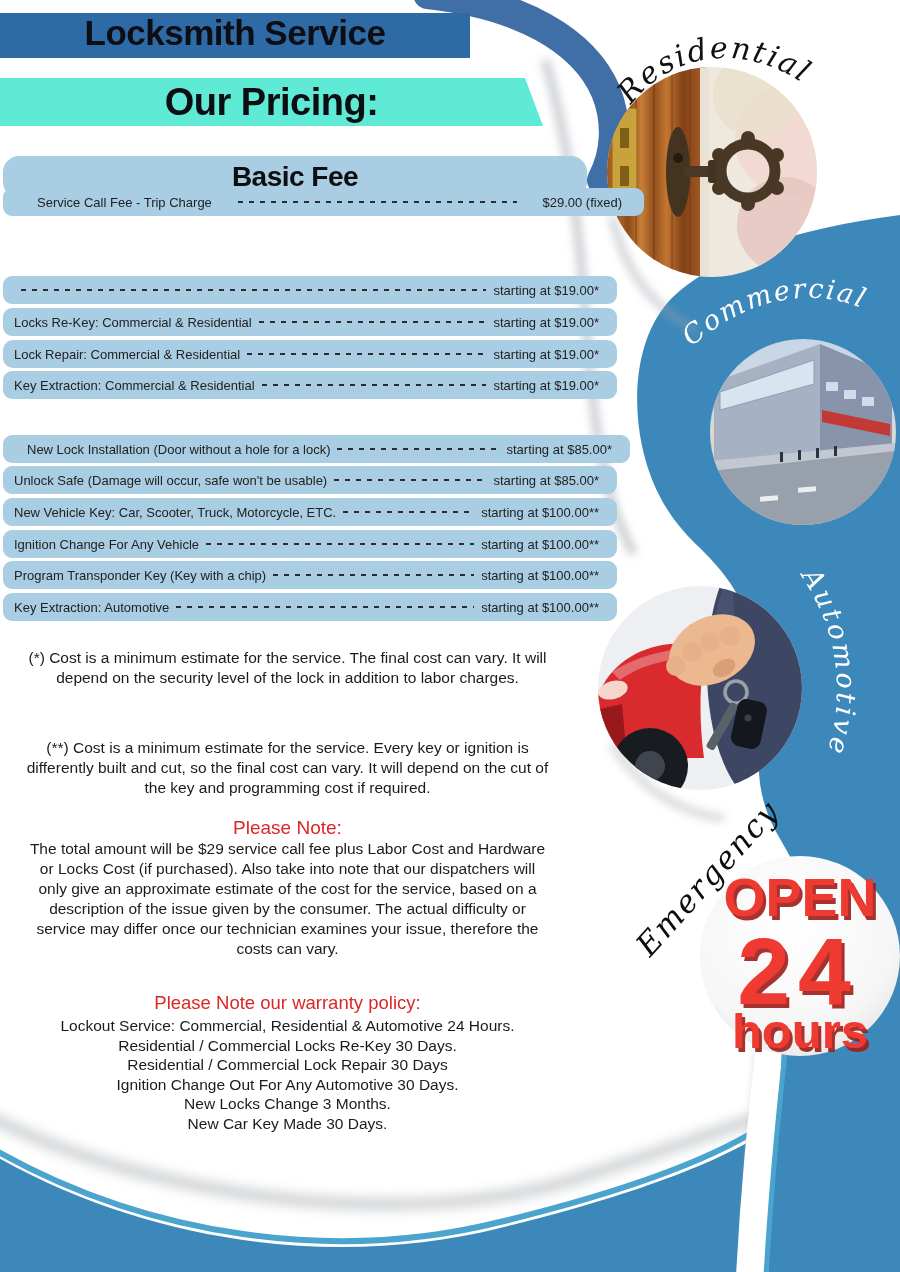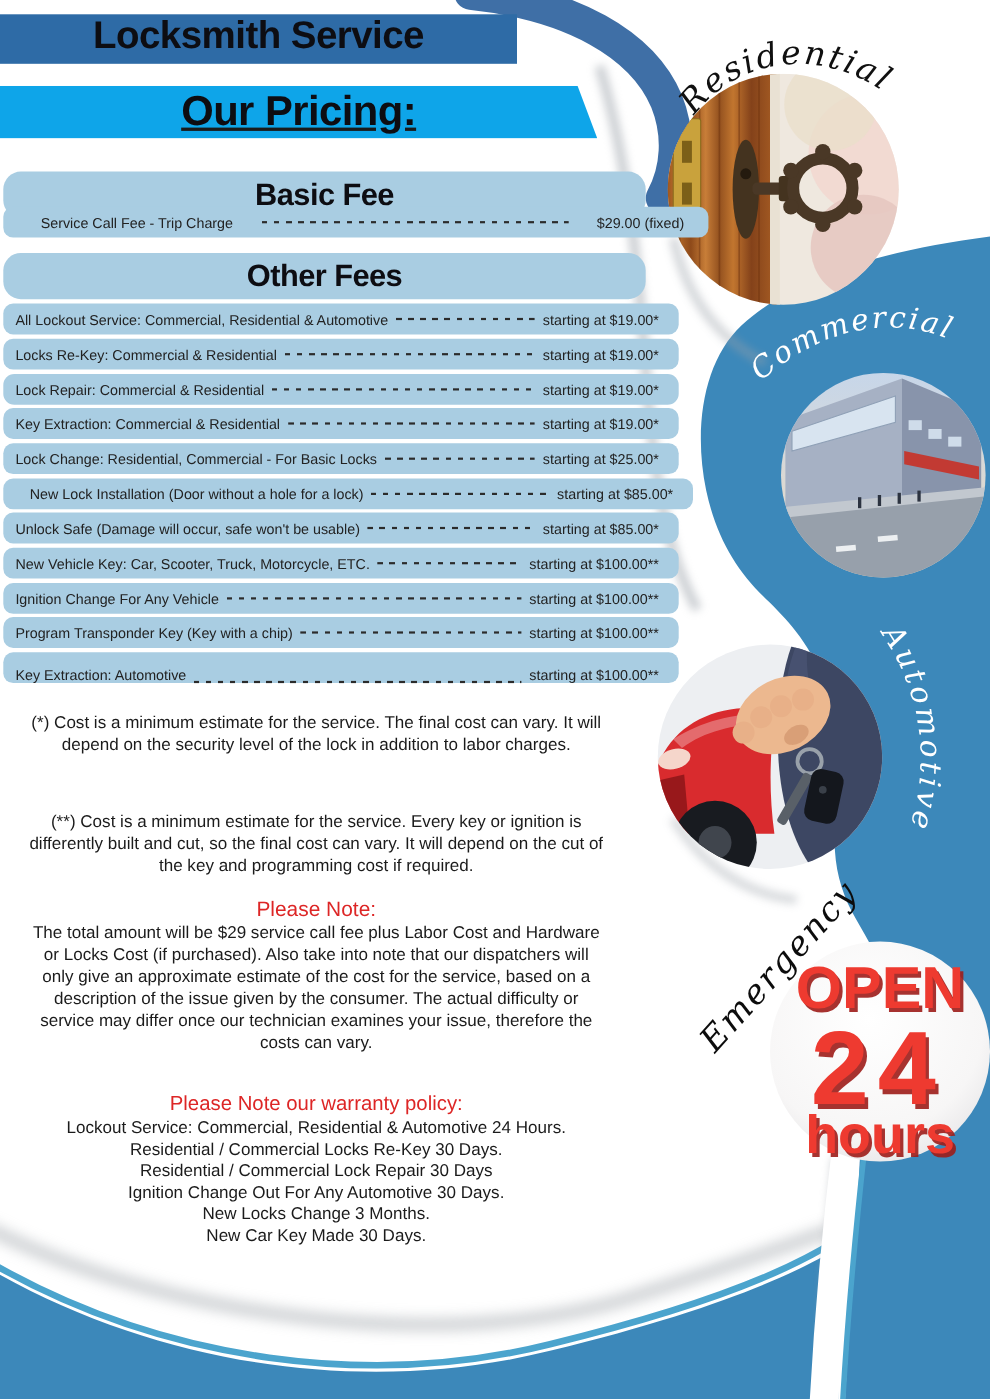--- a/index.html
+++ b/index.html
@@ -3,23 +3,23 @@
 <meta charset="utf-8">
 <style>
   html,body{margin:0;padding:0;background:#fff;}
   .page{position:relative;width:900px;height:1272px;background:#ffffff;overflow:hidden;
         font-family:"Liberation Sans",sans-serif;color:#1a1a1a;}
   .art{position:absolute;left:0;top:0;z-index:1;}
   .content{position:absolute;left:0;top:0;width:900px;height:1272px;z-index:2;pointer-events:none;}
   .banner{position:absolute;left:0;top:13px;width:470px;height:45px;background:#2e6ba6;
           display:flex;justify-content:center;}
   .banner span{font-size:35px;font-weight:900;letter-spacing:-0.5px;color:#0d0d12;}
-  .pricing-band{position:absolute;left:0;top:78px;width:543px;height:48px;background:#0ea5e9;
+  .pricing-band{position:absolute;left:0;top:78px;width:543px;height:48px;background:#5eead4;
           clip-path:polygon(0 0,calc(100% - 18px) 0,100% 100%,0 100%);
-          display:flex;align-items:center;justify-content:center;text-decoration:underline;}
+          display:flex;align-items:center;justify-content:center;}
   .pricing-band span{font-size:38px;font-weight:900;letter-spacing:-0.5px;color:#0d0d12;}
   .section-band{position:absolute;left:3px;width:584px;height:42px;background:#a9cde2;border-radius:16px;
           display:flex;align-items:center;justify-content:center;}
   .section-band span{font-size:28px;font-weight:900;letter-spacing:-0.5px;color:#0d0d12;}
   .fee-row{position:absolute;left:3px;width:585px;height:28px;background:#a9cde2;border-radius:9px;
           display:flex;align-items:center;font-size:13px;color:#222;}
   .fee-row .label{white-space:nowrap;}
   .fee-row .price{white-space:nowrap;}
   .dash{flex:1;height:2px;margin:0 7px;min-width:14px;
         background-image:repeating-linear-gradient(90deg,#2b2b2b 0 5px,transparent 5px 11px);}
@@ -207,49 +207,40 @@
     <div class="section-band" style="top:156px;">
       <span>Basic Fee</span>
     </div>
 
     <div class="fee-row service-row" style="top:188px;">
       <span class="label">Service Call Fee - Trip Charge</span>
       <span class="dash"></span>
       <span class="price">$29.00 (fixed)</span>
     </div>
 
-    <div class="section-band" style="top:230px;">
-      <span>Other Fees</span>
-    </div>
 
     <div class="fee-row o-row" style="top:276px;">
-      <span class="label">All Lockout Service: Commercial, Residential &amp; Automotive</span>
       <span class="dash"></span>
       <span class="price">starting at $19.00*</span>
     </div>
     <div class="fee-row o-row" style="top:308px;">
       <span class="label">Locks Re-Key: Commercial &amp; Residential</span>
       <span class="dash"></span>
       <span class="price">starting at $19.00*</span>
     </div>
     <div class="fee-row o-row" style="top:340px;border-radius:10px;">
       <span class="label">Lock Repair: Commercial &amp; Residential</span>
       <span class="dash"></span>
       <span class="price">starting at $19.00*</span>
     </div>
     <div class="fee-row o-row" style="top:371px;">
       <span class="label">Key Extraction: Commercial &amp; Residential</span>
       <span class="dash"></span>
       <span class="price">starting at $19.00*</span>
     </div>
-    <div class="fee-row o-row" style="top:403px;">
-      <span class="label">Lock Change: Residential, Commercial - For Basic Locks</span>
-      <span class="dash"></span>
-      <span class="price">starting at $25.00*</span>
-    </div>
     <div class="fee-row o-row" style="top:435px;padding-left:24px;">
       <span class="label">New Lock Installation (Door without a hole for a lock)</span>
       <span class="dash"></span>
       <span class="price">starting at $85.00*</span>
     </div>
     <div class="fee-row o-row" style="top:466px;">
       <span class="label">Unlock Safe (Damage will occur, safe won't be usable)</span>
       <span class="dash"></span>
       <span class="price">starting at $85.00*</span>
     </div>
@@ -261,21 +252,21 @@
     <div class="fee-row o-row" style="top:530px;">
       <span class="label">Ignition Change For Any Vehicle</span>
       <span class="dash"></span>
       <span class="price">starting at $100.00**</span>
     </div>
     <div class="fee-row o-row" style="top:561px;">
       <span class="label">Program Transponder Key (Key with a chip)</span>
       <span class="dash"></span>
       <span class="price">starting at $100.00**</span>
     </div>
-    <div class="fee-row o-row" style="top:593px;align-items:flex-end;">
+    <div class="fee-row o-row" style="top:593px;">
       <span class="label">Key Extraction: Automotive</span>
       <span class="dash"></span>
       <span class="price">starting at $100.00**</span>
     </div>
 
     <div class="note" style="top:648px;">(*) Cost is a minimum estimate for the service. The final cost can vary. It will depend on the security level of the lock in addition to labor charges.</div>
     <div class="note" style="top:738px;">(**) Cost is a minimum estimate for the service. Every key or ignition is differently built and cut, so the final cost can vary. It will depend on the cut of the key and programming cost if required.</div>
 
     <div class="red-head" style="top:817px;font-size:19px;">Please Note:</div>
     <div class="note" style="top:839px;">The total amount will be $29 service call fee plus Labor Cost and Hardware or Locks Cost (if purchased). Also take into note that our dispatchers will only give an approximate estimate of the cost for the service, based on a description of the issue given by the consumer. The actual difficulty or service may differ once our technician examines your issue, therefore the costs can vary.</div>

